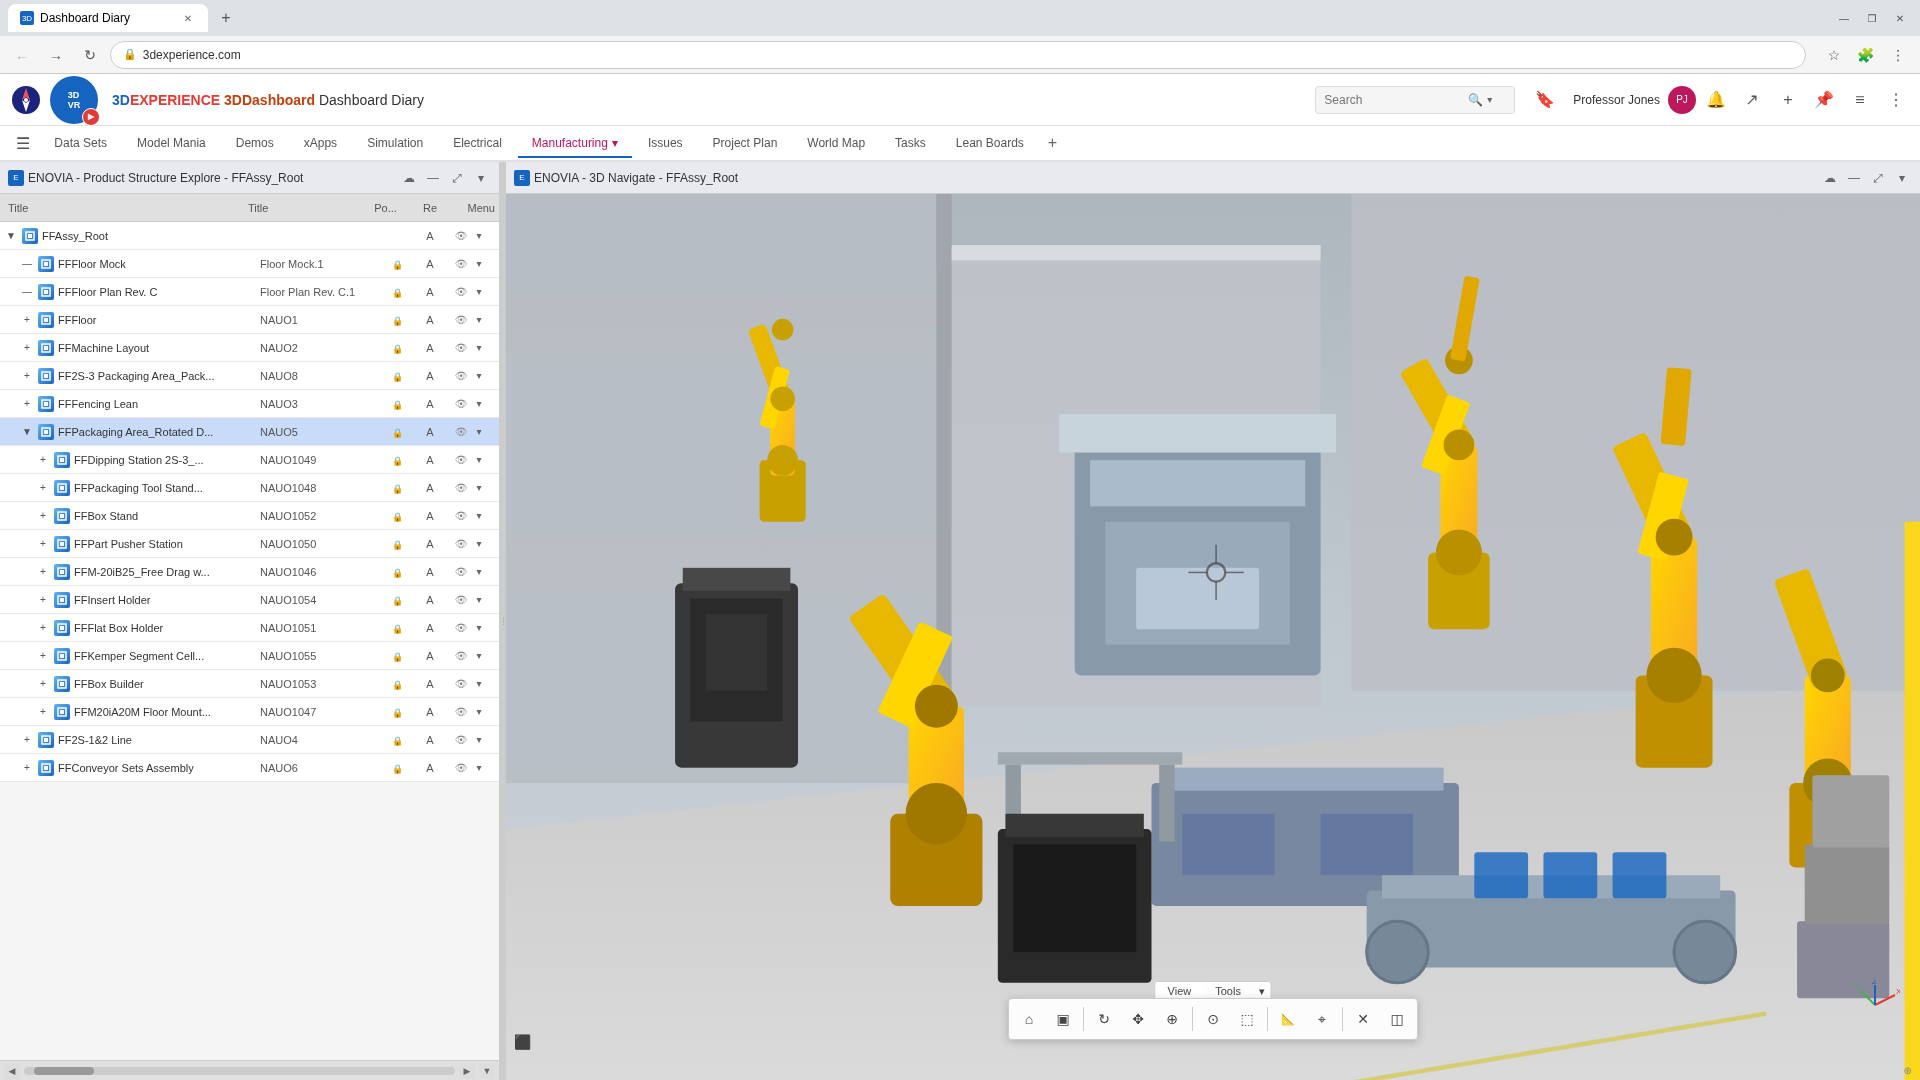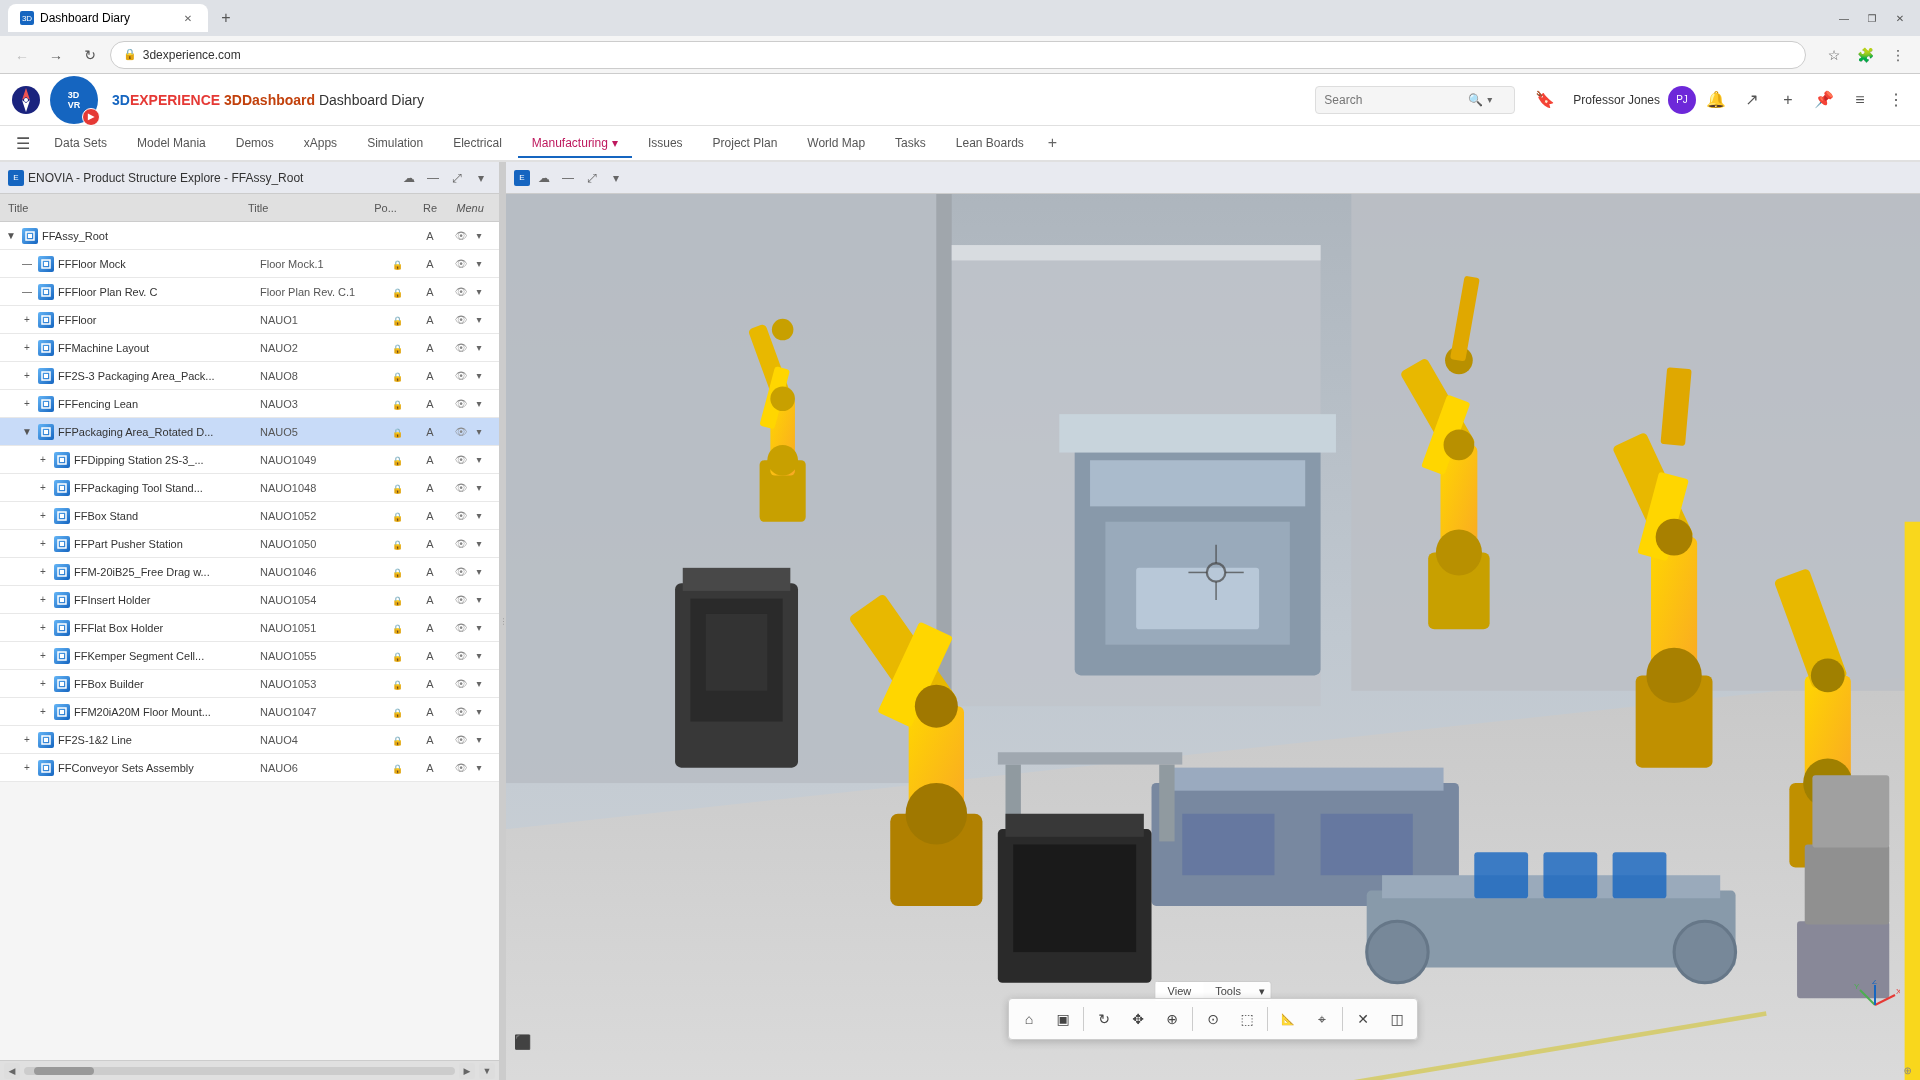--- a/index.html
+++ b/index.html
@@ -29,21 +29,21 @@
     .compass-svg { width: 32px; height: 32px; }
     .user-badge { width: 48px; height: 48px; background: #1565c0; border-radius: 50%; display: flex; align-items: center; justify-content: center; color: white; font-size: 10px; font-weight: bold; position: relative; cursor: pointer; }
     .vr-badge { position: absolute; bottom: -2px; right: -2px; background: #e53935; border-radius: 50%; width: 18px; height: 18px; display: flex; align-items: center; justify-content: center; color: white; font-size: 8px; border: 1px solid white; }
     .app-brand { font-size: 14px; color: #333; margin: 0 8px; }
     .search-box { margin-left: auto; display: flex; align-items: center; background: #f5f5f5; border: 1px solid #ddd; border-radius: 4px; height: 28px; padding: 0 8px; gap: 4px; width: 200px; }
     .search-box input { border: none; background: transparent; outline: none; font-size: 12px; width: 140px; }
     .search-icon { color: #666; font-size: 12px; cursor: pointer; }
     .search-dropdown { color: #666; font-size: 10px; cursor: pointer; }
     .app-bar-actions { display: flex; align-items: center; gap: 4px; margin-left: 8px; }
     .app-bar-btn { width: 32px; height: 32px; display: flex; align-items: center; justify-content: center; border-radius: 4px; cursor: pointer; color: #555; font-size: 16px; }
-    .user-avatar { width: 28px; height: 28px; background: #6d28d9; border-radius: 50%; display: flex; align-items: center; justify-content: center; color: white; font-size: 10px; margin-left: 4px; }
+    .user-avatar { width: 28px; height: 28px; background: #be185d; border-radius: 50%; display: flex; align-items: center; justify-content: center; color: white; font-size: 10px; margin-left: 4px; }
 
     
     .nav-tabs { background: #fff; height: 36px; display: flex; align-items: center; padding: 0 8px; border-bottom: 2px solid #e0e0e0; gap: 2px; }
     .nav-tab { padding: 6px 14px; font-size: 12px; color: #555; cursor: pointer; border-bottom: 2px solid transparent; margin-bottom: -2px; white-space: nowrap; }
     .nav-tab.active { color: #be185d; border-bottom-color: #1565c0; font-weight: 500; }
     .nav-tab.has-arrow { display: flex; align-items: center; gap: 4px; }
     .nav-tab-add { padding: 6px 8px; color: #666; cursor: pointer; font-size: 16px; }
 
     
     .main-content { display: flex; height: calc(1080px - 36px - 38px - 52px - 36px); }
@@ -55,21 +55,21 @@
     .panel-title { font-size: 12px; color: #333; flex: 1; }
     .panel-actions { display: flex; gap: 4px; }
     .panel-action-btn { width: 20px; height: 20px; display: flex; align-items: center; justify-content: center; cursor: pointer; color: #666; font-size: 12px; }
 
     
     .col-headers { display: flex; align-items: center; height: 28px; background: #e0e0e0; border-bottom: 1px solid #ccc; padding: 0 4px; font-size: 11px; color: #555; }
     .col-title { flex: 1; padding-left: 4px; }
     .col-title2 { width: 120px; }
     .col-pos { width: 35px; text-align: center; }
     .col-ref { width: 30px; text-align: center; margin-left: 12px; }
-    .col-menu { width: 50px; text-align: center; font-style: italic; }
+    .col-menu { width: 50px; text-align: right; }
 
     
     .tree-container { flex: 1; overflow-y: auto; overflow-x: auto; }
     .tree-item { display: flex; align-items: center; height: 28px; padding: 0 4px; border-bottom: 1px solid #e8e8e8; cursor: pointer; background: #fff; }
     .tree-item.selected { background: #c8dbf8; }
     .tree-item.level-0 { padding-left: 4px; }
     .tree-item.level-1 { padding-left: 20px; }
     .tree-item.level-2 { padding-left: 36px; }
     .tree-toggle { width: 14px; height: 14px; display: flex; align-items: center; justify-content: center; color: #555; font-size: 10px; cursor: pointer; flex-shrink: 0; }
     .tree-item-icon { width: 18px; height: 18px; margin: 0 3px; flex-shrink: 0; display: flex; align-items: center; justify-content: center; }
@@ -653,20 +653,21 @@
     <div class="info-badge">i</div>
   </div>
 
   <div class="panel-separator">
     <span class="sep-dots">⋮</span>
   </div>
 
   <div class="right-panel">
     <div class="viewer-header">
       <div class="panel-icon">E</div>
+      <span class="viewer-title">ENOVIA - 3D Navigate - FFAssy_Root</span>
       <div class="viewer-actions">
         <div class="viewer-action-btn">☁</div>
         <div class="viewer-action-btn">—</div>
         <div class="viewer-action-btn">⤢</div>
         <div class="viewer-action-btn">▾</div>
       </div>
     </div>
 
     <div class="viewport">
 

